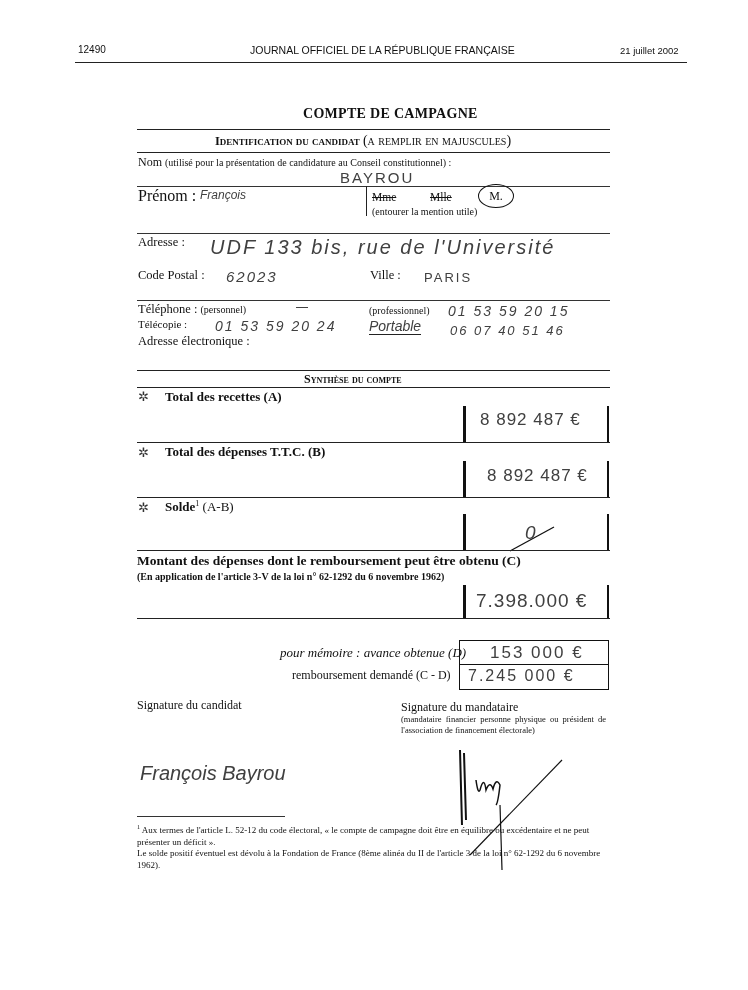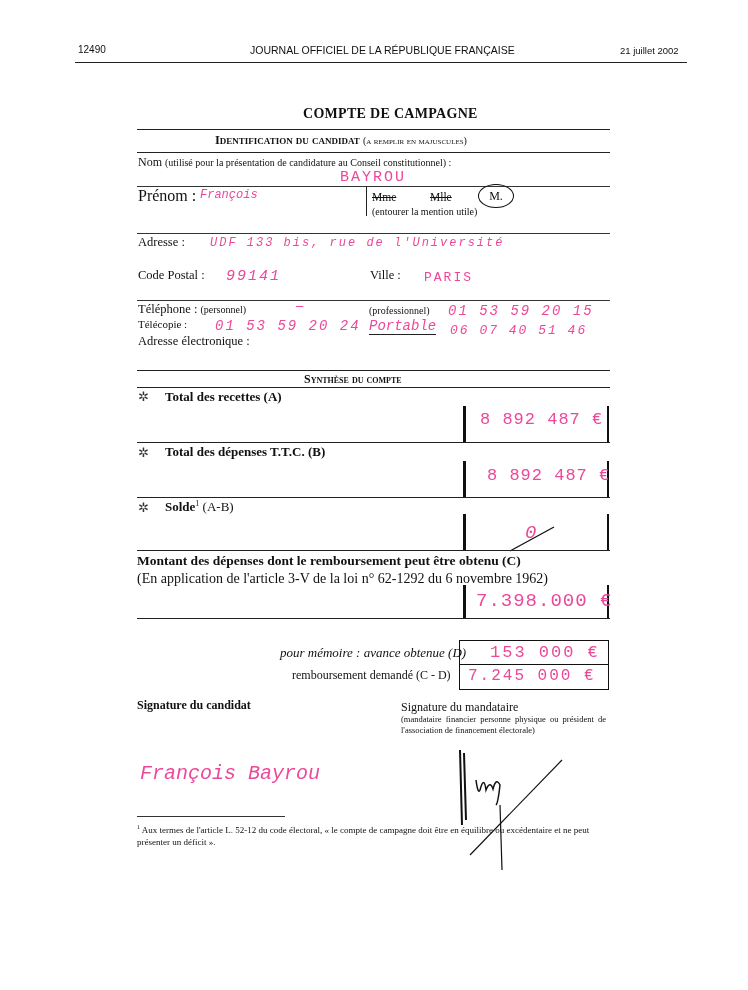--- a/index.html
+++ b/index.html
@@ -1,64 +1,64 @@
 <!DOCTYPE html>
 <html><head>
 <meta charset="utf-8">
 <style>
   html, body { margin:0; padding:0; }
   body { width:748px; height:990px; background:#ffffff; position:relative; overflow:hidden;
          font-family:"Liberation Serif", serif; color:#111; }
   .abs { position:absolute; }
   .sans { font-family:"Liberation Sans", sans-serif; }
-  .hand { font-family:Liberation Mono, monospace; font-style:italic; color:#ec4899; letter-spacing:2px; }
+  .hand { font-family:Liberation Sans, sans-serif; font-style:italic; color:#404040; letter-spacing:2px; }
   .hline { position:absolute; height:0; border-top:1.5px solid #222; }
   .thin { border-top:1px solid #333; }
   .vline { position:absolute; width:0; border-left:3px solid #111; }
   .sc { font-variant:small-caps; }
   .star { font-size:13px; color:#333; }
 </style>
 </head>
 <body>
 
 <div class="abs sans" style="left:78px;top:44px;font-size:10px;">12490</div>
 <div class="abs sans" style="left:250px;top:44px;font-size:10.5px;">JOURNAL OFFICIEL DE LA RÉPUBLIQUE FRANÇAISE</div>
 <div class="abs sans" style="left:620px;top:45px;font-size:9.5px;">21 juillet 2002</div>
 <div class="hline" style="left:75px;top:62px;width:612px;border-top-width:1.5px;"></div>
 
 <div class="abs" style="left:303px;top:106px;font-size:14px;font-weight:bold;letter-spacing:0.3px;">COMPTE DE CAMPAGNE</div>
 
 <div class="hline" style="left:137px;top:129px;width:473px;"></div>
 <div class="abs" style="left:215px;top:133px;font-size:12.5px;font-weight:bold;">
   <span class="sc">Identification du candidat</span>
-  <span class="sc" style="font-size:10px;font-weight:normal;">(a remplir en majuscules)</span>
+  <span class="sc" style="font-size:14px;font-weight:normal;">(a remplir en majuscules)</span>
 </div>
 <div class="hline" style="left:137px;top:152px;width:473px;"></div>
 
 <div class="abs" style="left:138px;top:155px;font-size:12px;">
   <span>Nom</span>
   <span style="font-size:10px;">(utilisé pour la présentation de candidature au Conseil constitutionnel) :</span>
 </div>
 <div class="abs hand" style="left:340px;top:169px;font-size:15px;font-style:normal;">BAYROU</div>
 <div class="hline thin" style="left:137px;top:186px;width:473px;"></div>
 
 <div class="abs" style="left:138px;top:187px;font-size:16px;">Prénom :</div>
 <div class="abs hand" style="left:200px;top:188px;font-size:12px;letter-spacing:0;">François</div>
 <div class="abs" style="left:366px;top:186px;height:30px;border-left:1.5px solid #222;"></div>
 <div class="abs" style="left:372px;top:191px;font-size:11.5px;text-decoration:line-through;">Mme</div>
 <div class="abs" style="left:430px;top:191px;font-size:11.5px;text-decoration:line-through;">Mlle</div>
 <div class="abs" style="left:478px;top:184px;width:34px;height:22px;border:1.5px solid #111;border-radius:50%;text-align:center;line-height:22px;font-size:12px;">M.</div>
 <div class="abs" style="left:372px;top:206px;font-size:10px;">(entourer la mention utile)</div>
 
 <div class="hline thin" style="left:137px;top:233px;width:473px;"></div>
 <div class="abs" style="left:138px;top:235px;font-size:12.5px;">Adresse :</div>
-<div class="abs hand" style="left:210px;top:236px;font-size:12px;">UDF 133 bis, rue de l'Université</div>
+<div class="abs hand" style="left:210px;top:236px;font-size:20px;">UDF 133 bis, rue de l'Université</div>
 
 <div class="abs" style="left:138px;top:268px;font-size:12.5px;">Code Postal :</div>
-<div class="abs hand" style="left:226px;top:268px;font-size:15px;">99141</div>
+<div class="abs hand" style="left:226px;top:268px;font-size:15px;">62023</div>
 <div class="abs" style="left:370px;top:268px;font-size:12.5px;">Ville :</div>
 <div class="abs hand" style="left:424px;top:270px;font-size:13px;font-style:normal;">PARIS</div>
 
 <div class="hline thin" style="left:137px;top:300px;width:473px;"></div>
 <div class="abs" style="left:138px;top:302px;font-size:12.5px;">
   <span>Téléphone :</span>
   <span style="font-size:10px;">(personnel)</span>
 </div>
 <div class="abs hand" style="left:296px;top:300px;font-size:12px;">—</div>
 <div class="abs" style="left:369px;top:305px;font-size:10px;text-align:right;">(professionnel)</div>
@@ -96,42 +96,43 @@
 </div>
 <div class="vline" style="left:463px;top:514px;height:36px;"></div>
 <div class="vline" style="left:607px;top:514px;height:36px;border-left-width:2px;"></div>
 <div class="abs hand" style="left:525px;top:522px;font-size:19px;">0</div>
 <svg class="abs" style="left:508px;top:524px;" width="50" height="30">
     <line x1="2" y1="27" x2="46" y2="3" stroke="#111" stroke-width="1.3"></line>
   </svg>
 <div class="hline" style="left:137px;top:550px;width:473px;"></div>
 
 <div class="abs" style="left:137px;top:553px;font-size:13.5px;font-weight:bold;">Montant des dépenses dont le remboursement peut être obtenu (C)</div>
-<div class="abs" style="left:137px;top:571px;font-size:14px;font-weight:normal;">(En application de l'article 3-V de la loi n° 62-1292 du 6 novembre 1962)</div>
+<div class="abs" style="left:137px;top:571px;font-size:10px;font-weight:bold;">(En application de l'article 3-V de la loi n° 62-1292 du 6 novembre 1962)</div>
 <div class="vline" style="left:463px;top:585px;height:34px;"></div>
 <div class="vline" style="left:607px;top:585px;height:34px;border-left-width:2px;"></div>
 <div class="abs hand" style="left:476px;top:590px;font-size:19px;font-style:normal;letter-spacing:1px;">7.398.000 €</div>
 <div class="hline" style="left:137px;top:618px;width:473px;"></div>
 
 <div class="abs" style="left:280px;top:645px;font-size:13px;font-style:italic;">pour mémoire : avance obtenue (D)</div>
 <div class="abs" style="left:292px;top:668px;font-size:12px;">remboursement demandé (C - D)</div>
 <div class="abs" style="left:459px;top:640px;width:148px;height:48px;border:1.5px solid #111;">
   <div style="position:absolute;left:0;top:23px;width:148px;border-top:1.5px solid #111;"></div>
   <div class="hand" style="position:absolute;left:30px;top:2px;font-size:17px;font-style:normal;">153 000 €</div>
   <div class="hand" style="position:absolute;left:8px;top:26px;font-size:16px;font-style:normal;">7.245 000 €</div>
 </div>
 
-<div class="abs" style="left:137px;top:698px;font-size:12px;font-weight:bold;">Signature du candidat</div>
+<div class="abs" style="left:137px;top:698px;font-size:12px;">Signature du candidat</div>
 <div class="abs hand" style="left:140px;top:762px;font-size:20px;letter-spacing:0;">François Bayrou</div>
 
 <div class="abs" style="left:401px;top:700px;font-size:12px;">Signature du mandataire</div>
 <div class="abs" style="left:401px;top:714px;width:205px;font-size:8.5px;line-height:11px;text-align:justify;">(mandataire financier personne physique ou président de l'association de financement électorale)</div>
 <svg class="abs" style="left:440px;top:745px;" width="130" height="130">
   <path d="M20 5 L22 80 M24 8 L26 75" stroke="#111" stroke-width="2" fill="none"></path>
   <path d="M36 35 Q38 50 40 45 Q44 30 46 45 Q50 35 53 44 Q56 32 60 40 Q58 58 56 60" stroke="#111" stroke-width="1.5" fill="none"></path>
   <line x1="30" y1="110" x2="122" y2="15" stroke="#111" stroke-width="1.2"></line>
   <line x1="60" y1="60" x2="62" y2="125" stroke="#111" stroke-width="1.2"></line>
 </svg>
 
 <div class="hline thin" style="left:137px;top:816px;width:148px;"></div>
 <div class="abs" style="left:137px;top:822px;width:470px;font-size:9px;line-height:11.5px;">
   <div><sup style="font-size:6px;">1</sup> <span>Aux termes de l'article L. 52-12 du code électoral, « le compte de campagne doit être en équilibre ou excédentaire et ne peut présenter un déficit ».</span></div>
+  <div>Le solde positif éventuel est dévolu à la Fondation de France (8ème alinéa du II de l'article 3 de la loi n° 62-1292 du 6 novembre 1962).</div>
 </div>
 
 </body></html>

